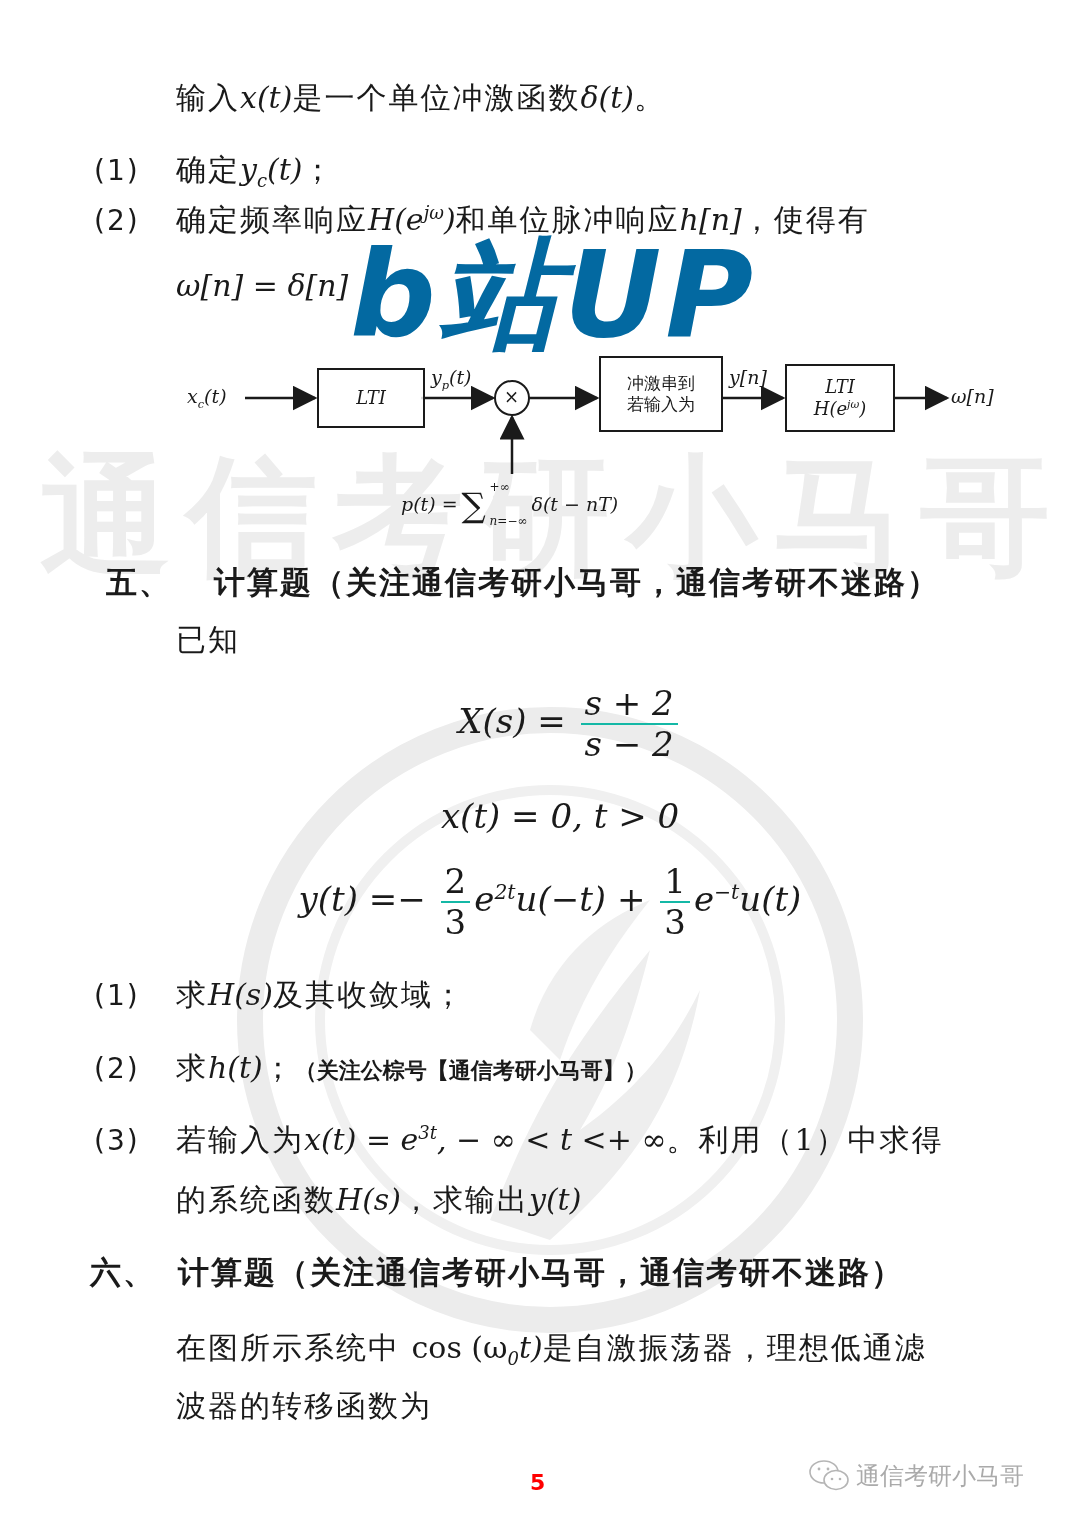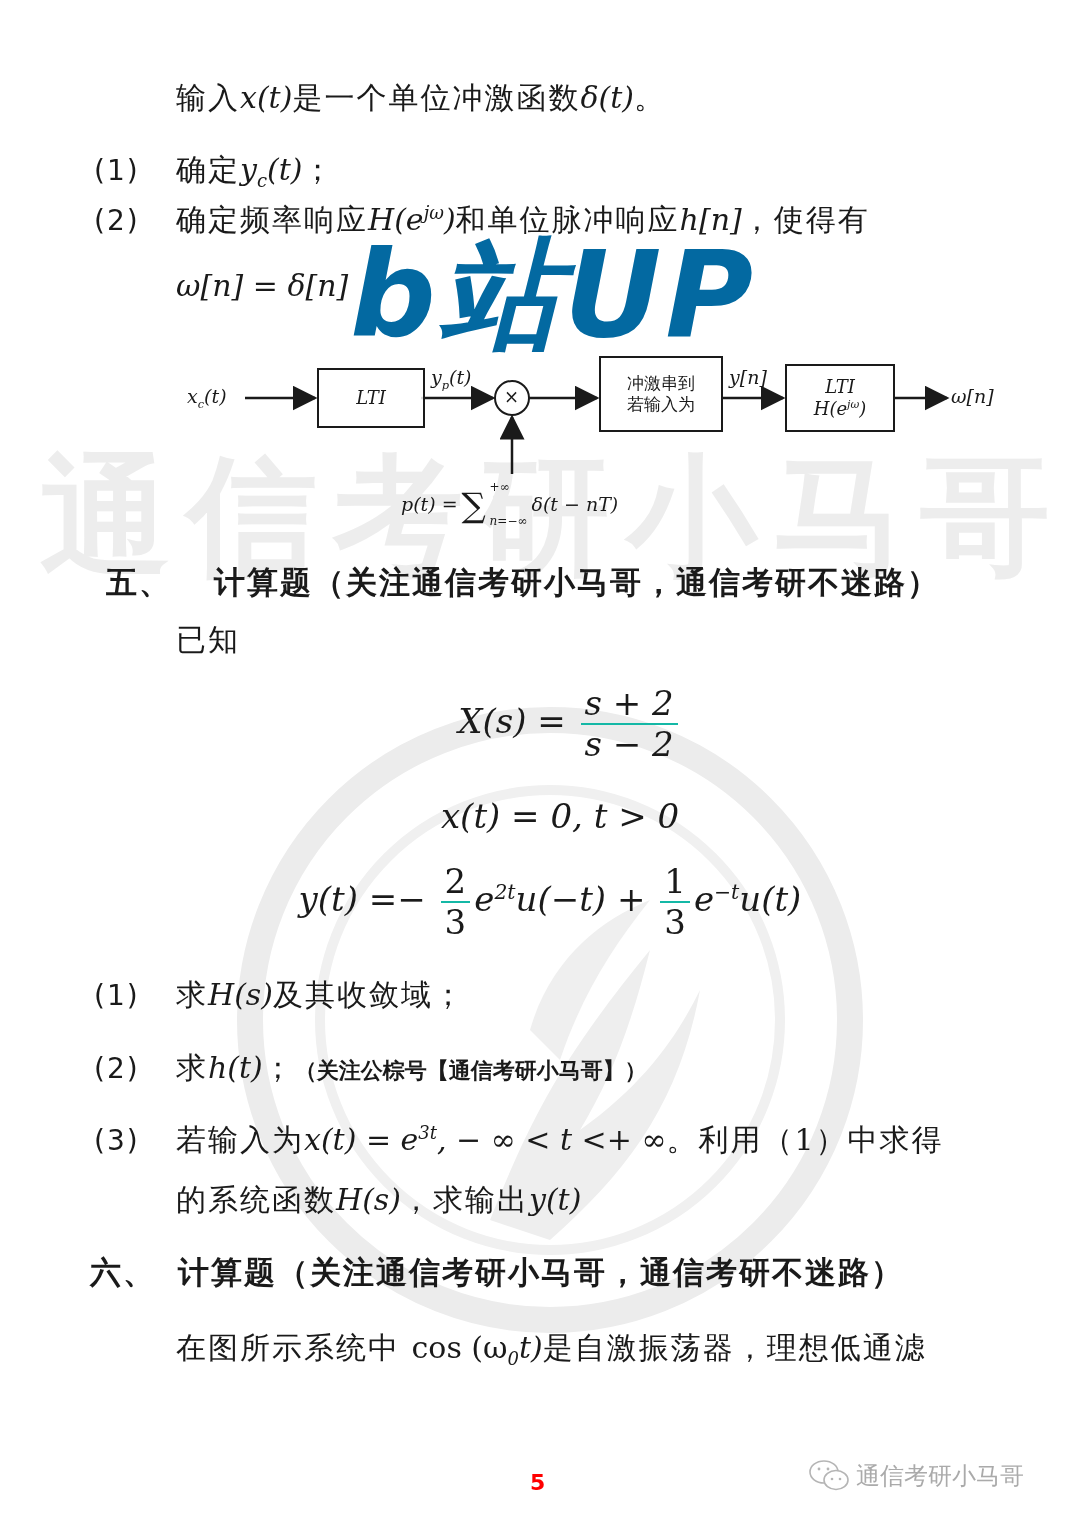--- a/index.html
+++ b/index.html
@@ -151,20 +151,21 @@
   <div class="line" style="left:176px; top:1180px;">
     <span>的系统函数</span><span class="math">H(s)</span><span>，求输出</span><span class="math">y(t)</span>
   </div>
 
   <div class="heading" style="left:90px; top:1252px;">
     <span style="display:inline-block; width:88px;">六、</span><span>计算题（关注通信考研小马哥，通信考研不迷路）</span>
   </div>
   <div class="line" style="left:176px; top:1328px;text-align:right;">
     <span>在图所示系统中 </span><span class="math upright">cos (ω</span><sub class="math">0</sub><span class="math">t)</span><span>是自激振荡器，理想低通滤</span>
   </div>
+  <div class="line" style="left:176px; top:1386px;">波器的转移函数为</div>
 
   <div class="footer-page">5</div>
   <div class="footer-wechat">
     <svg width="44" height="36" viewBox="0 0 44 36">
       <ellipse cx="16" cy="14" rx="14" ry="11" fill="none" stroke="#b5b5b5" stroke-width="1.6"></ellipse>
       <ellipse cx="28" cy="22" rx="12" ry="9.5" fill="#fff" stroke="#b5b5b5" stroke-width="1.6"></ellipse>
       <circle cx="11" cy="11" r="1.4" fill="#b5b5b5"></circle>
         <circle cx="20" cy="11" r="1.4" fill="#b5b5b5"></circle>
       <circle cx="24" cy="21" r="1.3" fill="#b5b5b5"></circle>
         <circle cx="32" cy="21" r="1.3" fill="#b5b5b5"></circle>

